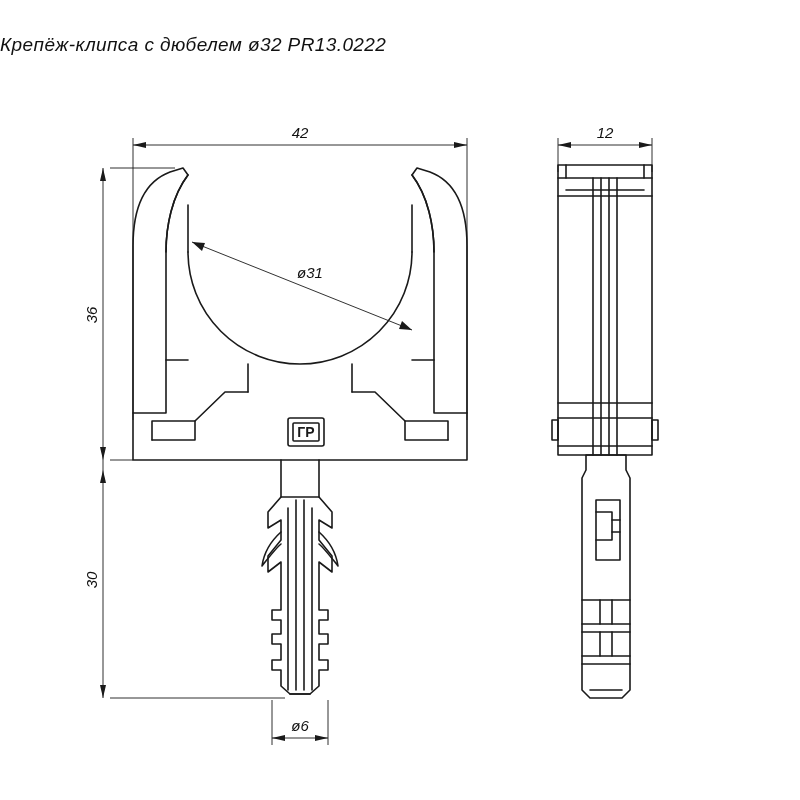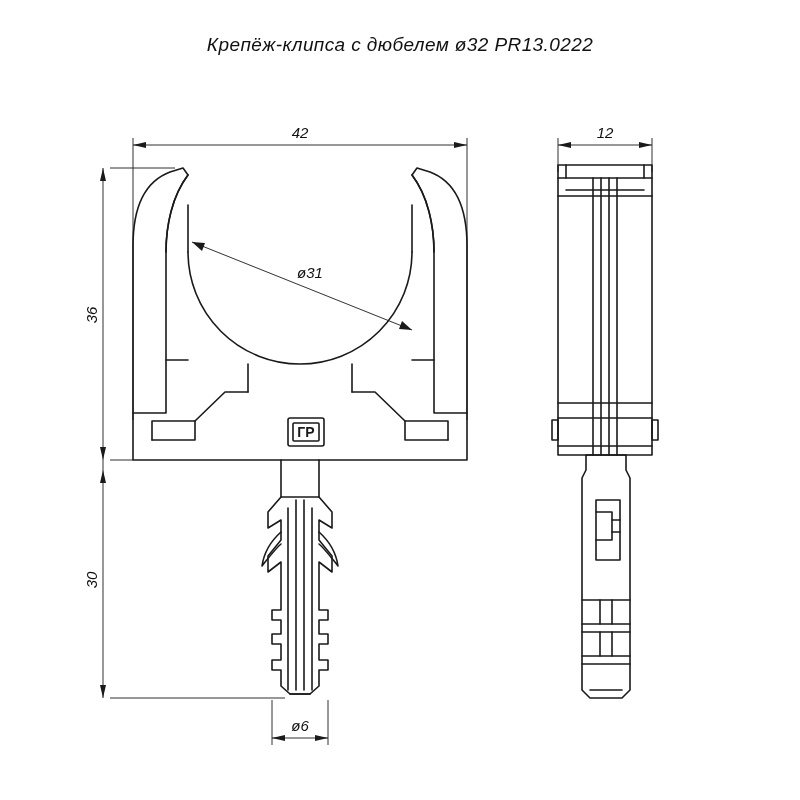--- a/index.html
+++ b/index.html
@@ -17,21 +17,20 @@
     position: relative;
     width: 800px;
     height: 800px;
     background: #ffffff;
   }
   .title {
     position: absolute;
     top: 34px;
     left: 0;
     width: 800px;
-    text-align: center;
     font-family: "Liberation Sans", sans-serif;
     font-style: italic;
     font-size: 19px;
     letter-spacing: 0.4px;
     color: #111111;
     white-space: nowrap;
   }
   svg#drawing {
     position: absolute;
     top: 0;

